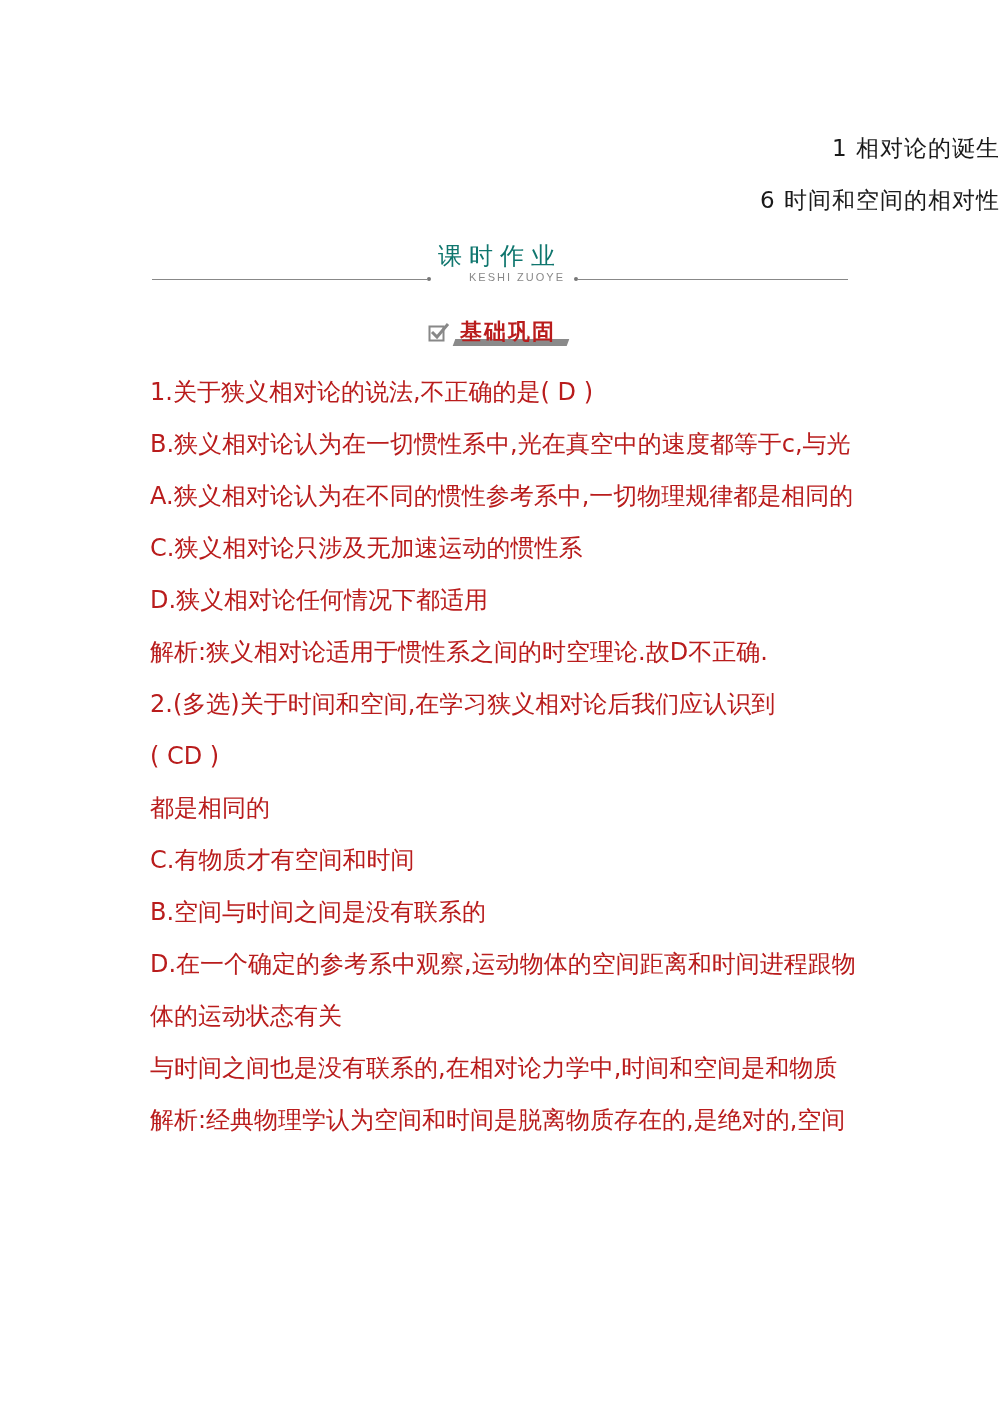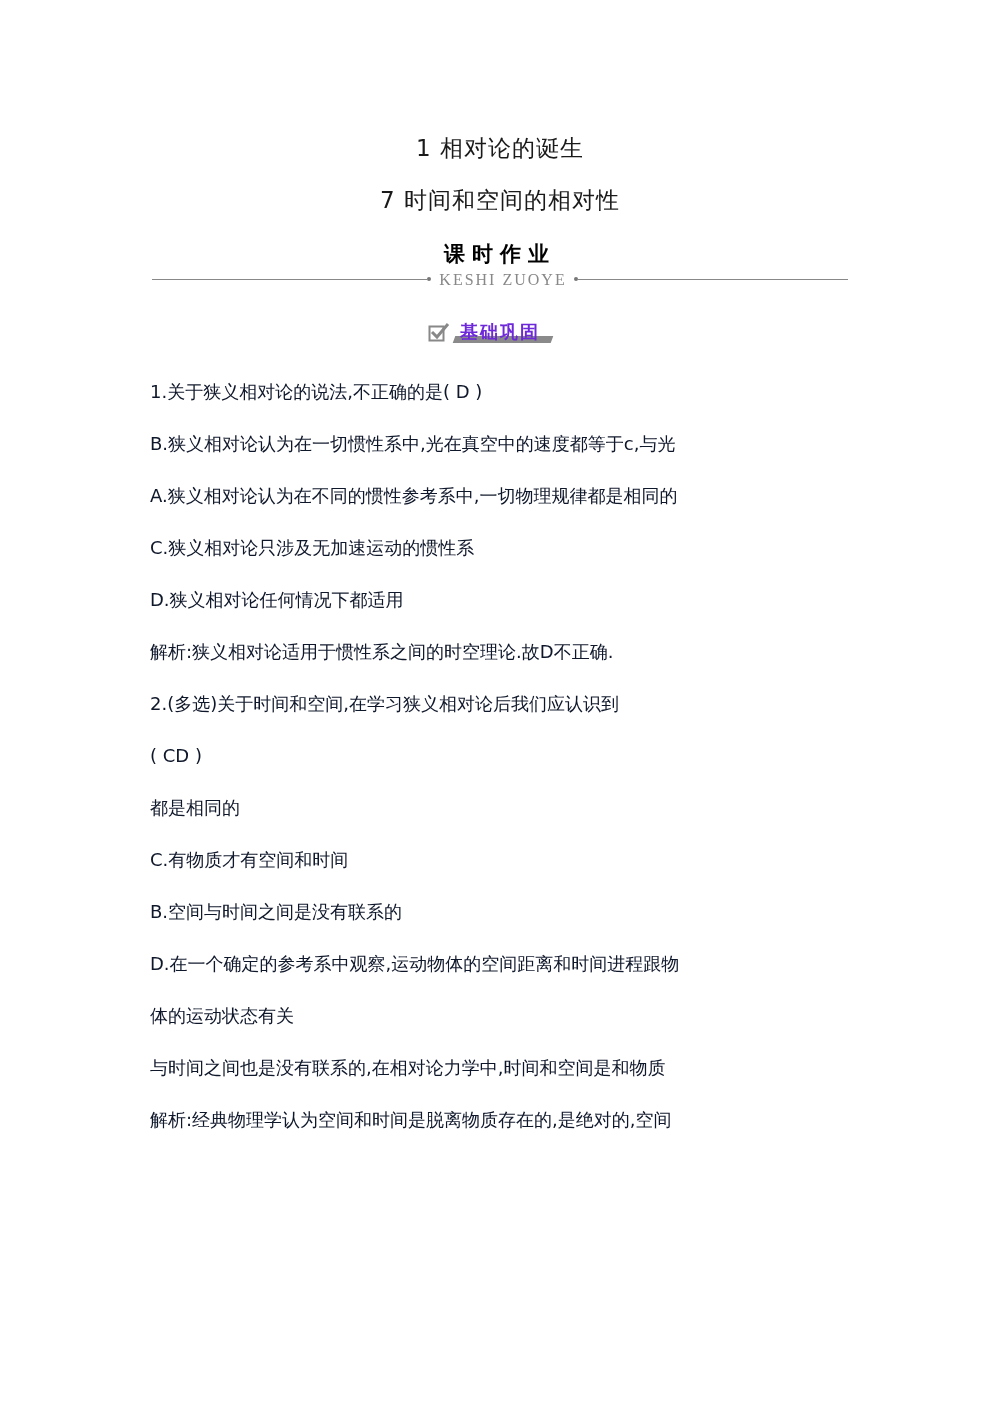--- a/index.html
+++ b/index.html
@@ -1,45 +1,45 @@
 <!DOCTYPE html>
 <html><head>
 <meta charset="utf-8">
 <style>
   html, body { margin: 0; padding: 0; background: #ffffff; }
   body { width: 1000px; height: 1414px; position: relative; overflow: hidden;
          font-family: "DejaVu Serif", "Liberation Serif", serif; color: #1a1a1a; }
-  .title { position: absolute; left: 0; width: 1000px; text-align: center;
+  .title { position: absolute; left: 0; width: 1000px; text-align: right;
            font-size: 23px; letter-spacing: 1px; font-family: "DejaVu Sans", sans-serif; }
   .t1 { top: 133px; }
   .t2 { top: 185px; }
   .section-banner { position: absolute; top: 240px; left: 150px; width: 700px; height: 50px; }
   .banner-cn { position: absolute; top: 0; left: 0; width: 700px; text-align: center;
-               font-size: 21px; color: #000000; letter-spacing: 7px; font-family: "DejaVu Sans", sans-serif; font-weight: bold; }
+               font-size: 24px; color: #0f766e; letter-spacing: 7px; font-family: "DejaVu Sans", sans-serif; font-weight: normal; }
   .banner-line { position: absolute; top: 39px; height: 1px; background: #888; }
   .banner-line.left { left: 2px; width: 275px; }
   .banner-line.right { left: 428px; width: 270px; }
   .banner-dot { position: absolute; top: 37px; width: 4px; height: 4px; border-radius: 2px; background: #777; }
-  .banner-en { position: absolute; top: 31px; left: 283px; width: 140px; text-align: center;
-               font-size: 16px; letter-spacing: 2px; color: #888; font-family: Liberation Serif, serif; }
+  .banner-en { position: absolute; top: 31px; left: 297px; width: 140px; text-align: center;
+               font-size: 11px; letter-spacing: 2px; color: #888; font-family: Liberation Sans, sans-serif; }
   .subsection { position: absolute; top: 315px; left: 428px; height: 34px; display: flex; align-items: center; }
   .check-icon { width: 22px; height: 22px; margin-right: 6px; }
-  .sub-label { position: relative; font-size: 18px; font-weight: bold; letter-spacing: 2px;
-               font-family: "DejaVu Serif", serif; color: #6d28d9; padding: 0 4px; z-index: 1; }
+  .sub-label { position: relative; font-size: 22px; font-weight: bold; letter-spacing: 2px;
+               font-family: "DejaVu Serif", serif; color: #b91c1c; padding: 0 4px; z-index: 1; }
   .sub-label::after { content: ""; position: absolute; left: -2px; right: -8px; bottom: 1px; height: 7px;
                       background: #8a8a8a; z-index: -1; transform: skewX(-20deg); }
   .content { position: absolute; left: 150px; width: 700px; top: 366px; }
-  .line { font-size: 18px; line-height: 52px; height: 52px; white-space: nowrap;
-          font-family: "DejaVu Sans", sans-serif; color: #0f172a; }
+  .line { font-size: 24px; line-height: 52px; height: 52px; white-space: nowrap;
+          font-family: "DejaVu Sans", sans-serif; color: #b91c1c; }
 </style>
 </head>
 <body>
 
 <div class="title t1">1  相对论的诞生</div>
-<div class="title t2">7  时间和空间的相对性</div>
+<div class="title t2">6  时间和空间的相对性</div>
 
 <div class="section-banner">
   <div class="banner-cn">课时作业</div>
   <div class="banner-line left"></div>
   <div class="banner-dot" style="left:277px"></div>
   <div class="banner-en">KESHI ZUOYE</div>
   <div class="banner-dot" style="left:424px"></div>
   <div class="banner-line right"></div>
 </div>
 

